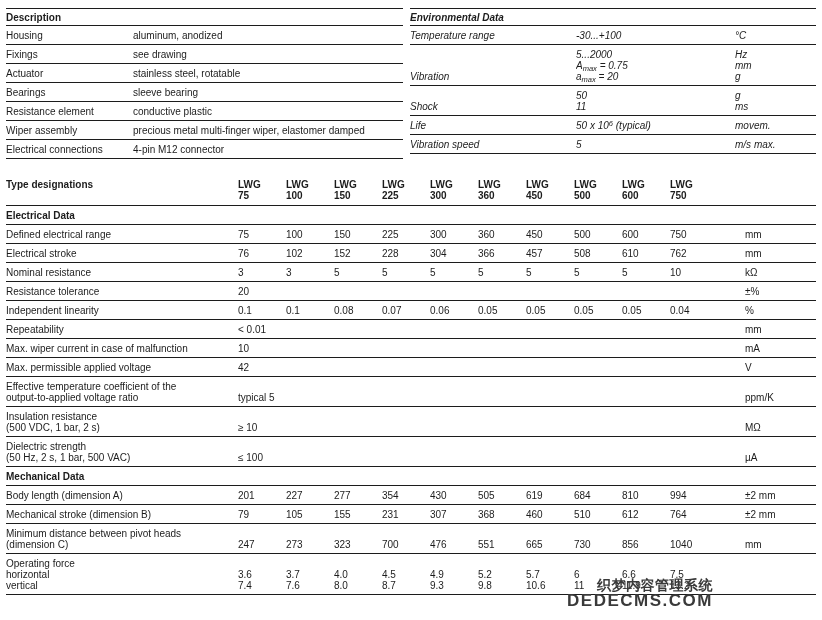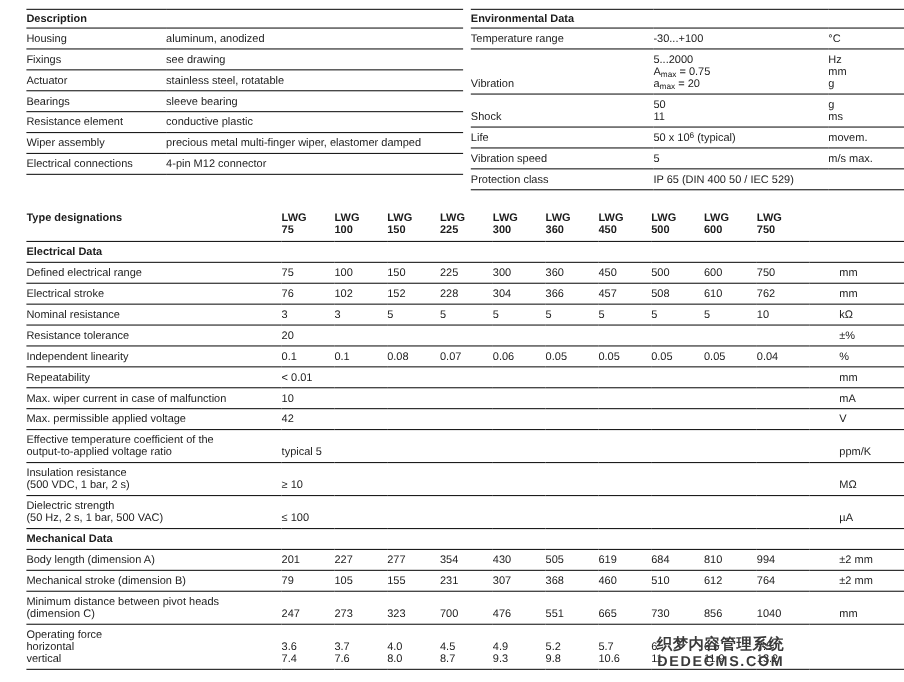--- a/index.html
+++ b/index.html
@@ -3,42 +3,42 @@
 <meta charset="utf-8">
 <style>
   * { box-sizing: border-box; margin: 0; padding: 0; }
   html, body { background: #ffffff; }
   body {
     width: 822px; height: 620px;
     font-family: "Liberation Sans", "DejaVu Sans", sans-serif;
     font-size: 10px; color: #1c1c1c;
     position: relative; overflow: hidden;
   }
-  .page { position: relative; width: 715px; height: 620px; padding: 8px 4px 0 24px; }
+  .page { position: relative; width: 715px; height: 620px; padding: 8px 4px 0 6px; }
   .top-tables { display: flex; gap: 7px; align-items: flex-start; }
   table { border-collapse: collapse; table-layout: fixed; }
   td { vertical-align: bottom; padding: 4px 2px 3px 0; line-height: 11px; font-size: 10px; overflow: hidden; white-space: nowrap; }
   tr { border-bottom: 1px solid #1c1c1c; }
   thead tr.ttl { border-top: 1px solid #1c1c1c; border-bottom: 1px solid #1c1c1c; }
   tr.ttl td { font-weight: bold; padding: 3px 0 2px 0; }
   .desc-table { width: 397px; }
-  .env-table  { width: 406px; }
+  .env-table  { width: 406px; font-style: italic; }
   .spec-table { width: 810px; margin-top: 17px; }
   .spec-table thead td { vertical-align: top; font-weight: bold; padding-top: 3px; padding-bottom: 4px; }
   .spec-table tr.sec td { font-weight: bold; padding: 4px 0 3px 0; margin-top: 25px; }
   .spec-table td.unit { padding-left: 27px; }
   sub, sup { font-size: 7.5px; line-height: 0; }
   sub { vertical-align: -2px; }
   sup { vertical-align: 3px; }
   .watermark {
     position: absolute; top: 577px; right: 2px;
     text-align: right; color: #3a3a3a; font-weight: bold; line-height: 16px;
   }
   .watermark .wm1 { font-size: 14px; letter-spacing: 0.5px; }
-  .watermark .wm2 { font-size: 13px; letter-spacing: 1.5px; }
+  .watermark .wm2 { font-size: 17px; letter-spacing: 1.5px; }
 </style>
 </head>
 <body>
 
 <div class="page">
 
   <div class="top-tables">
 
     <table class="desc-table">
       <colgroup>
@@ -111,25 +111,20 @@
           </tr>
           <tr>
             <td>Life</td>
             <td>50 x 10<sup>6</sup> (typical)</td>
             <td>movem.</td>
           </tr>
           <tr>
             <td>Vibration speed</td>
             <td>5</td>
             <td>m/s max.</td>
-          </tr>
-          <tr>
-            <td>Protection class</td>
-            <td>IP 65 (DIN 400 50 / IEC 529)</td>
-            <td></td>
           </tr>
         </tbody>
     </table>
 
   </div>
 
   <table class="spec-table">
     <colgroup>
       <col style="width:232px">
       <col style="width:48px">

